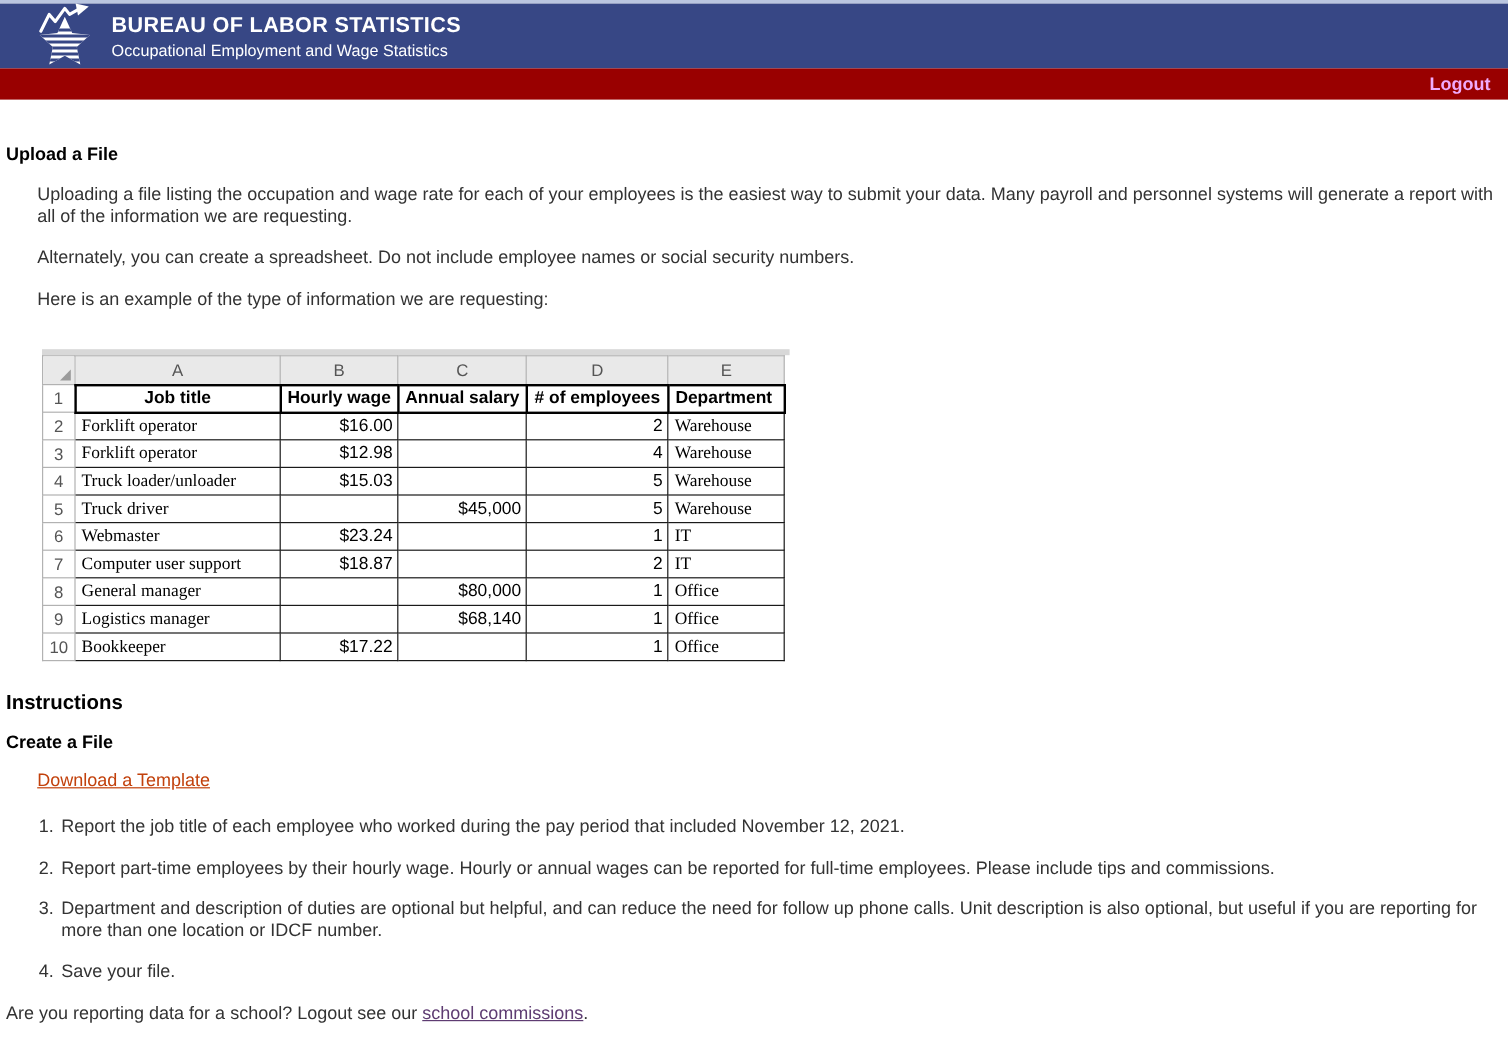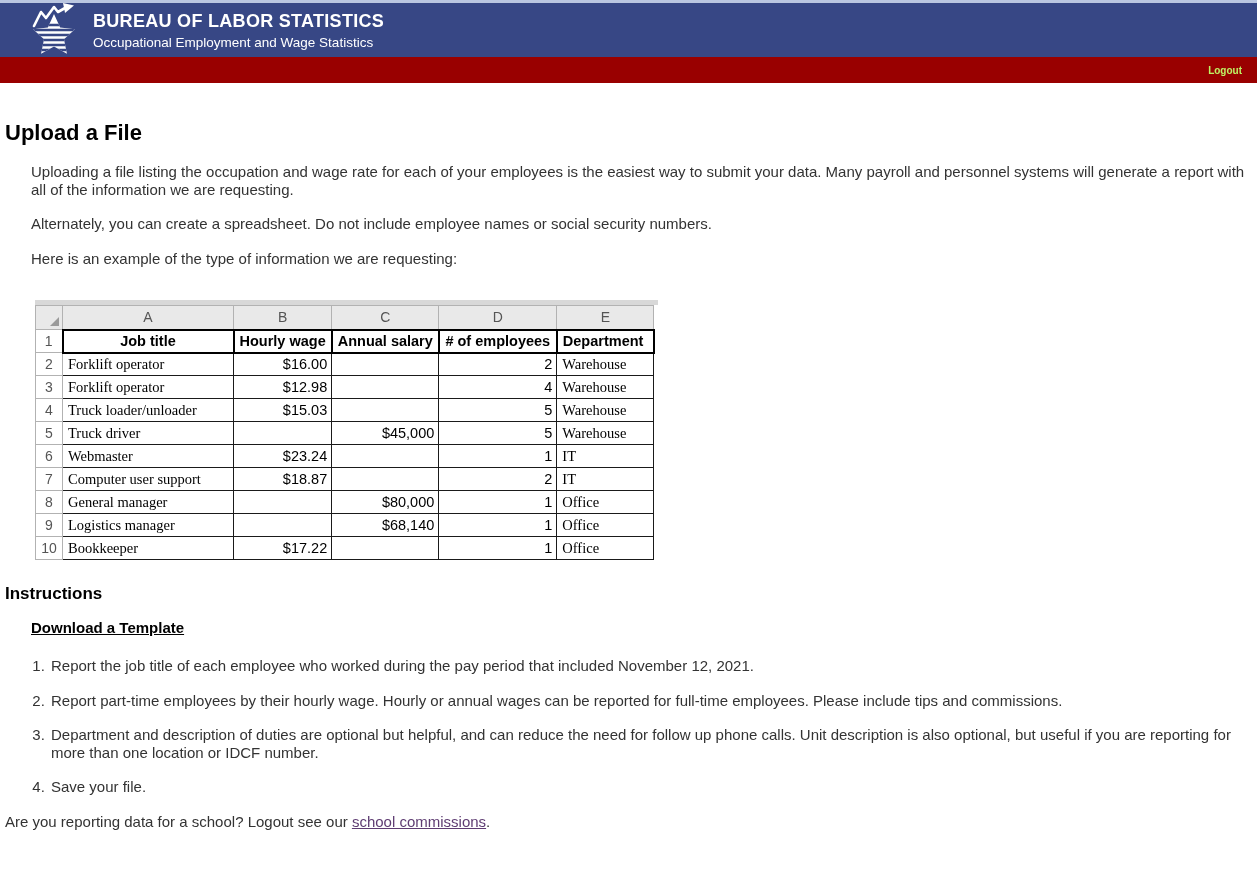--- a/index.html
+++ b/index.html
@@ -24,31 +24,31 @@
   .program-name { font-size: 13.5px; margin-top: 3px; }
   .band-red {
     background: #990000;
     height: 26px;
     display: flex;
     align-items: center;
     justify-content: flex-end;
     padding-right: 15px;
   }
   .logout-link {
-    color: #bef264;
-    font-size: 10px;
+    color: #f0abfc;
+    font-size: 15px;
     font-weight: bold;
     text-decoration: none;
     cursor: pointer;
   }
 
   
   .content { padding: 0 10px 18px 5px; }
   h1.page-title {
-    font-size: 22px;
+    font-size: 15px;
     font-weight: bold;
     color: #000000;
     margin: 37px 0 2px 0;
   }
   p.body-text {
     font-size: 15px;
     line-height: 17.5px;
     margin: 17px 0 17px 26px;
   }
 
@@ -127,22 +127,22 @@
   }
   h3.subsection-title {
     font-size: 15px;
     font-weight: bold;
     color: #000000;
     margin: 14px 0 0 0;
   }
   .template-link-row { margin: 15px 0 0 26px; }
   a.template-link {
     font-size: 15px;
-    font-weight: bold;
-    color: #000000;
+    font-weight: normal;
+    color: #c2410c;
     text-decoration: underline;
     cursor: pointer;
   }
   ol.steps {
     margin: 20px 0 0 0;
     padding-left: 44px;
     font-size: 15px;
   }
   ol.steps li {
     line-height: 17.5px;
@@ -301,20 +301,21 @@
         <td class="cell t-right">$17.22</td>
         <td class="cell t-right"></td>
         <td class="cell t-right">1</td>
         <td class="cell t-left">Office</td>
       </tr>
     </tbody>
       </table>
   </div>
 
   <h2 class="section-title">Instructions</h2>
+  <h3 class="subsection-title">Create a File</h3>
 
   <div class="template-link-row">
     <a class="template-link">Download a Template</a>
   </div>
 
   <ol class="steps">
     <li>Report the job title of each employee who worked during the pay period that included November 12, 2021.</li>
     <li>Report part-time employees by their hourly wage. Hourly or annual wages can be reported for full-time employees. Please include tips and commissions.</li>
     <li>Department and description of duties are optional but helpful, and can reduce the need for follow up phone calls. Unit description is also optional, but useful if you are reporting for more than one location or IDCF number.</li>
     <li>Save your file.</li>

